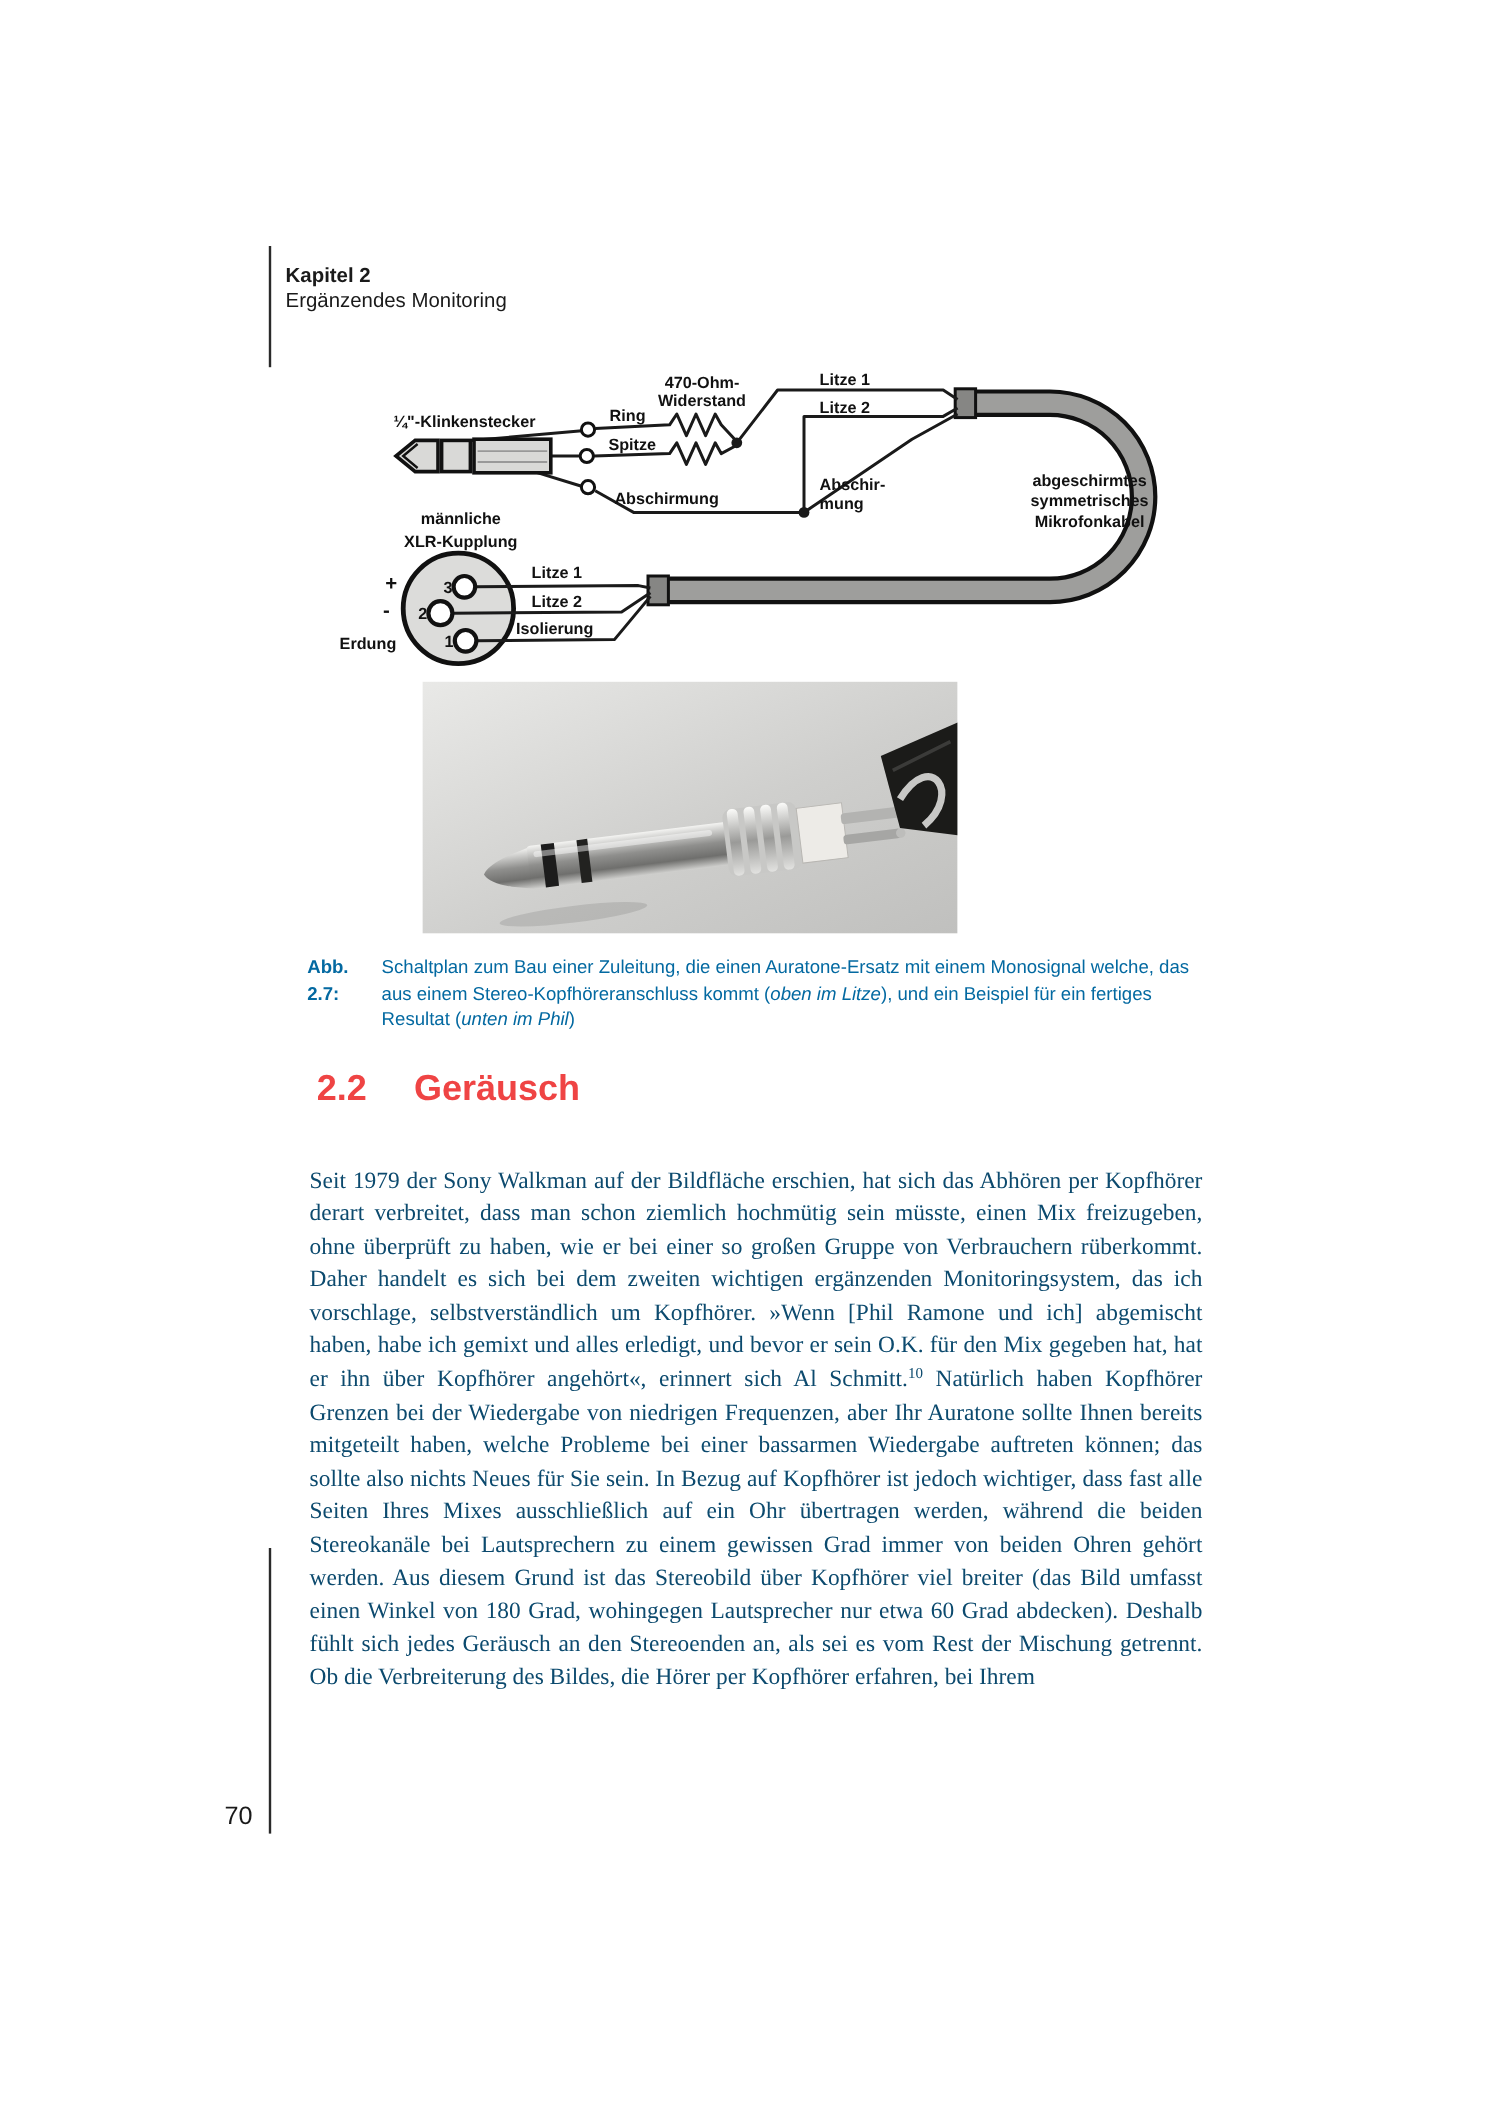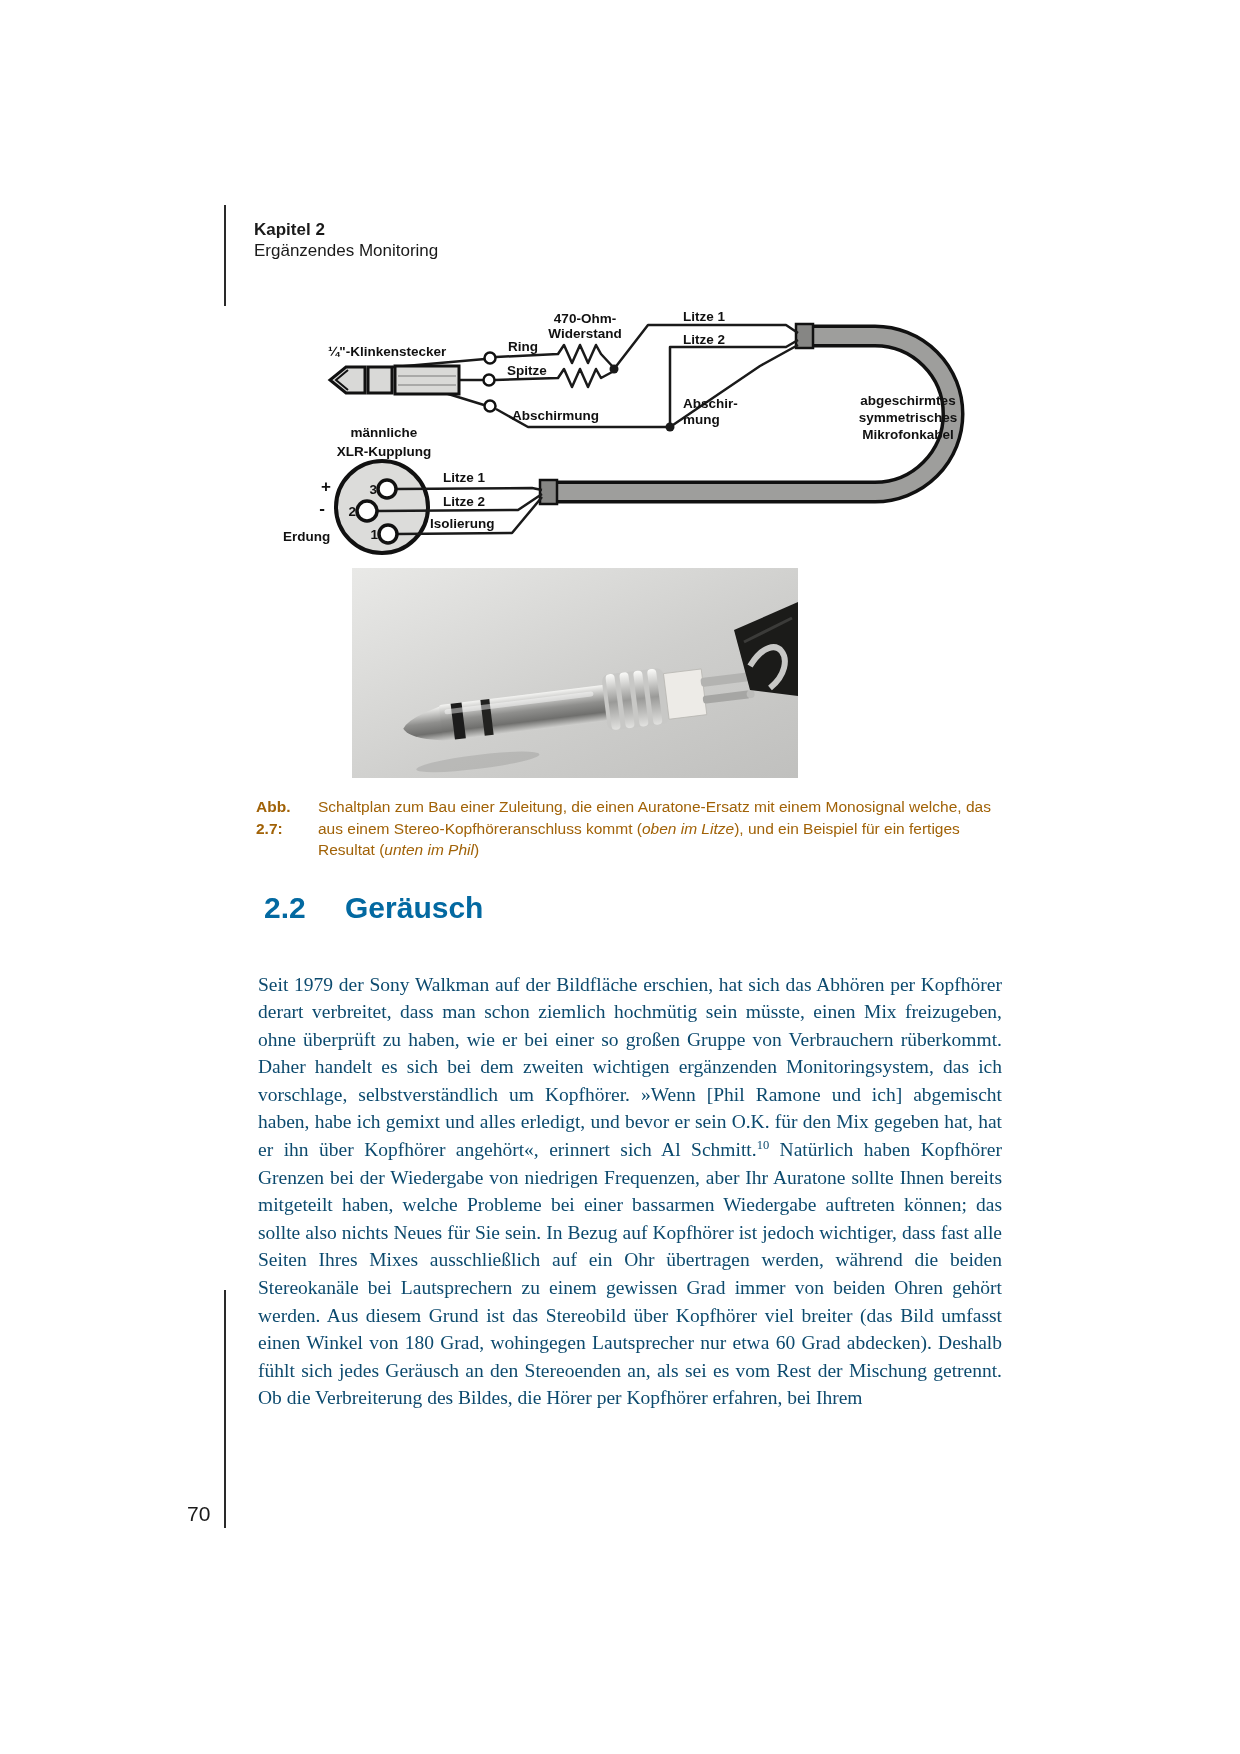--- a/index.html
+++ b/index.html
@@ -1,29 +1,29 @@
 <!DOCTYPE html>
 <html><head>
 <meta charset="utf-8">
 <style>
   html,body{margin:0;padding:0;background:#fff;}
   .page{position:relative;width:1240px;height:1754px;background:#ffffff;
         font-family:"Liberation Sans",sans-serif;color:#1a1a1a;overflow:hidden;}
   .rule{position:absolute;width:2px;background:#2a2a2a;}
   .rule-header{left:224px;top:205px;height:101px;}
   .rule-footer{left:224px;top:1290px;height:238px;}
-  .header{position:absolute;left:238px;top:219px;font-size:17px;line-height:21px;margin-left:16px;}
+  .header{position:absolute;left:238px;top:219px;font-size:17px;line-height:21px;}
   .header .chap{font-weight:bold;}
   .photo{position:absolute;left:352px;top:568px;width:446px;height:210px;}
   .caption{position:absolute;left:256px;top:796px;width:748px;display:flex;
-           font-size:15.5px;line-height:21.5px;color:#a16207;}
+           font-size:15.5px;line-height:21.5px;color:#0369a1;}
   .cap-label{font-weight:bold;flex:0 0 62px;}
   .cap-text{flex:1;}
   .heading{position:absolute;left:264px;top:890px;display:flex;font-weight:bold;
-           font-size:30px;line-height:36px;color:#0369a1;}
+           font-size:30px;line-height:36px;color:#ef4444;}
   .heading .num{width:81px;}
   .body-text{position:absolute;left:258px;top:951px;width:744px;
              font-family:"Liberation Serif",serif;font-size:19.5px;line-height:27.6px;
              text-align:justify;color:#0c4a6e;}
   .body-text sup{font-size:12.5px;line-height:0;vertical-align:7px;}
   .footer-num{position:absolute;left:187px;top:1502px;font-weight:normal;font-size:21px;}
   .dg{position:absolute;left:280px;top:298px;width:700px;height:262px;}
   .dl{font-family:"Liberation Sans",sans-serif;font-weight:bold;font-size:13.5px;fill:#111;}
   .dl-big{font-family:"Liberation Sans",sans-serif;font-weight:bold;font-size:17px;fill:#111;}
   .wire{stroke:#1a1a1a;stroke-width:2.5;fill:none;stroke-linejoin:round;}

